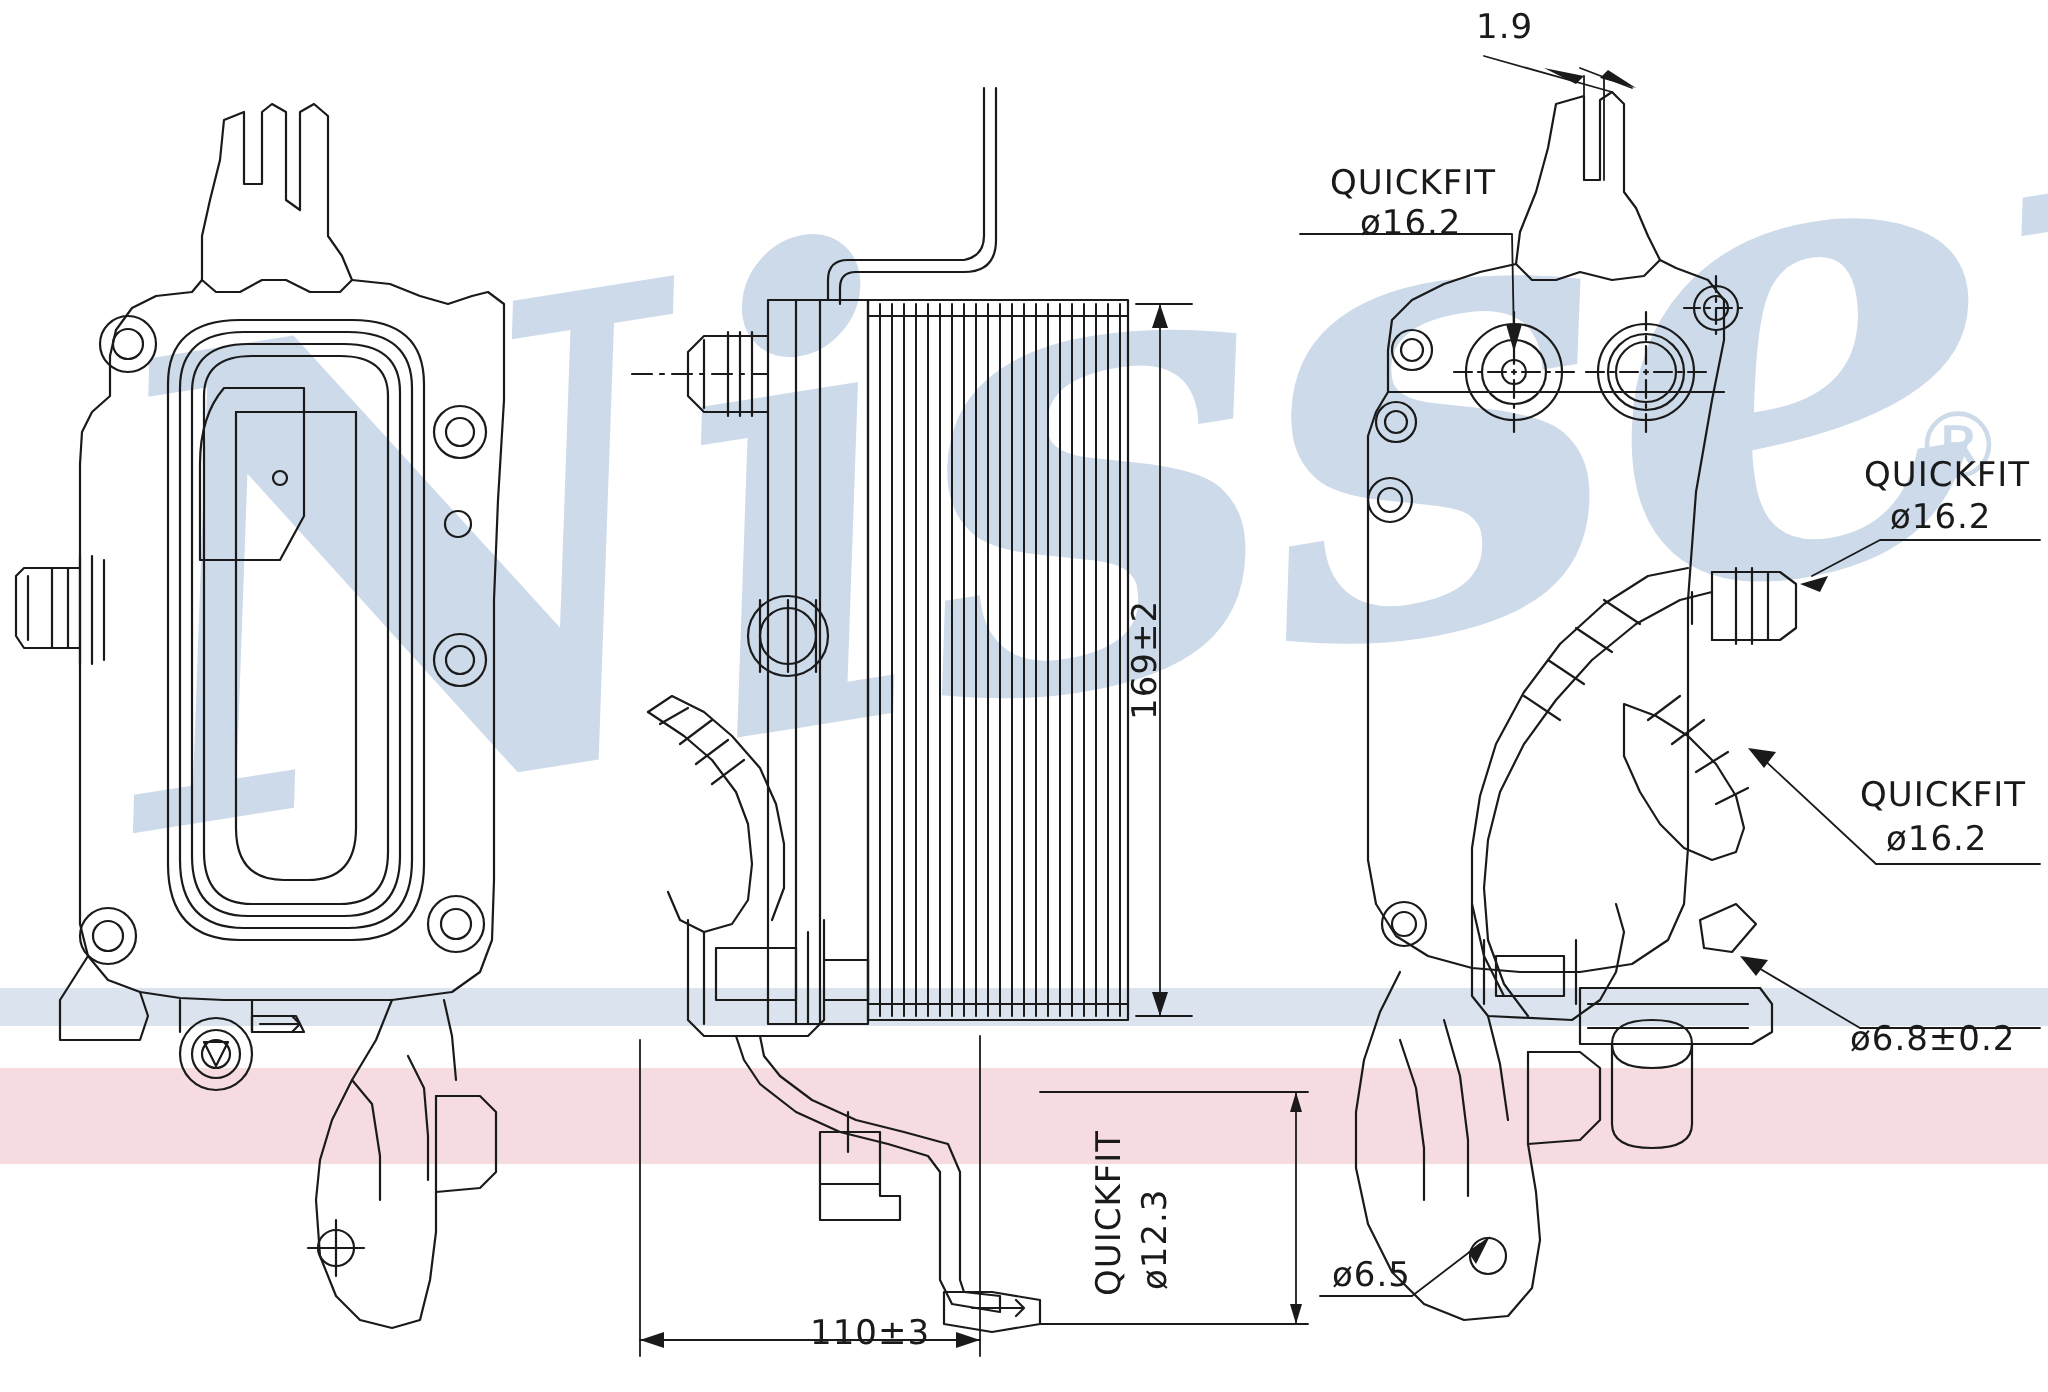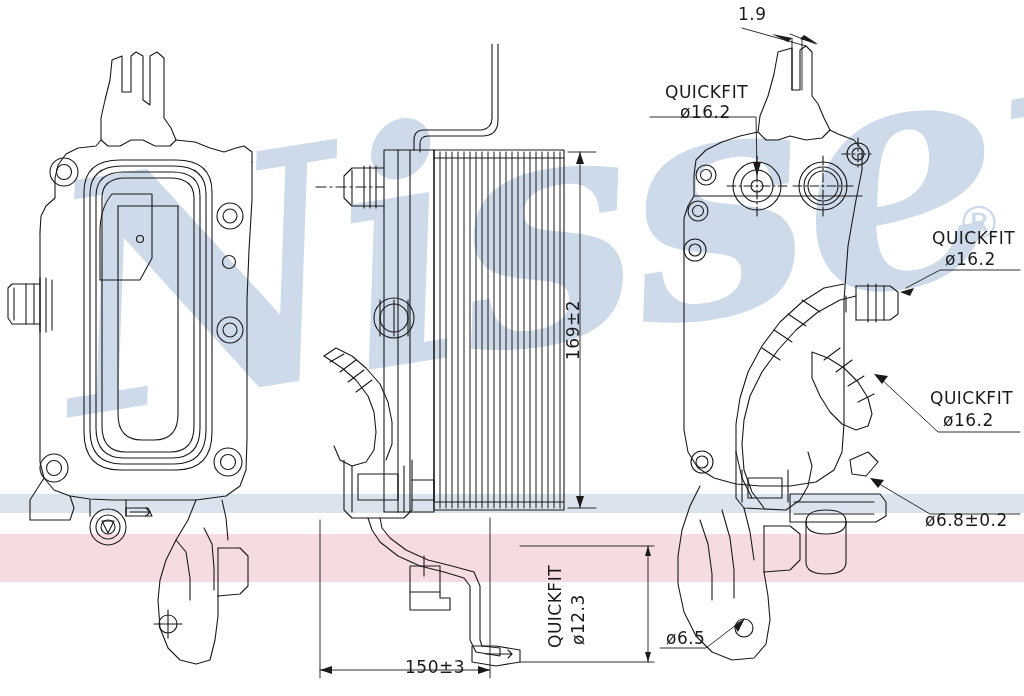--- a/index.html
+++ b/index.html
@@ -411,21 +411,21 @@
   <div class="anno" style="left:680px;top:102px;">ø16.2</div>
 
   <div class="anno" style="left:932px;top:228px;">QUICKFIT</div>
   <div class="anno" style="left:945px;top:249px;">ø16.2</div>
 
   <div class="anno" style="left:930px;top:388px;">QUICKFIT</div>
   <div class="anno" style="left:943px;top:410px;">ø16.2</div>
 
   <div class="anno rot90" style="left:563px;top:360px;">169±2</div>
 
-  <div class="anno" style="left:405px;top:657px;">150±3</div>
+  <div class="anno" style="left:405px;top:657px;">110±3</div>
 
   <div class="anno rot90" style="left:545px;top:648px;">QUICKFIT</div>
   <div class="anno rot90" style="left:568px;top:645px;">ø12.3</div>
 
   <div class="anno" style="left:925px;top:494px;margin-top:16px;">ø6.8±0.2</div>
 
   <div class="anno" style="left:666px;top:628px;text-align:right;">ø6.5</div>
 
 </div>
 

